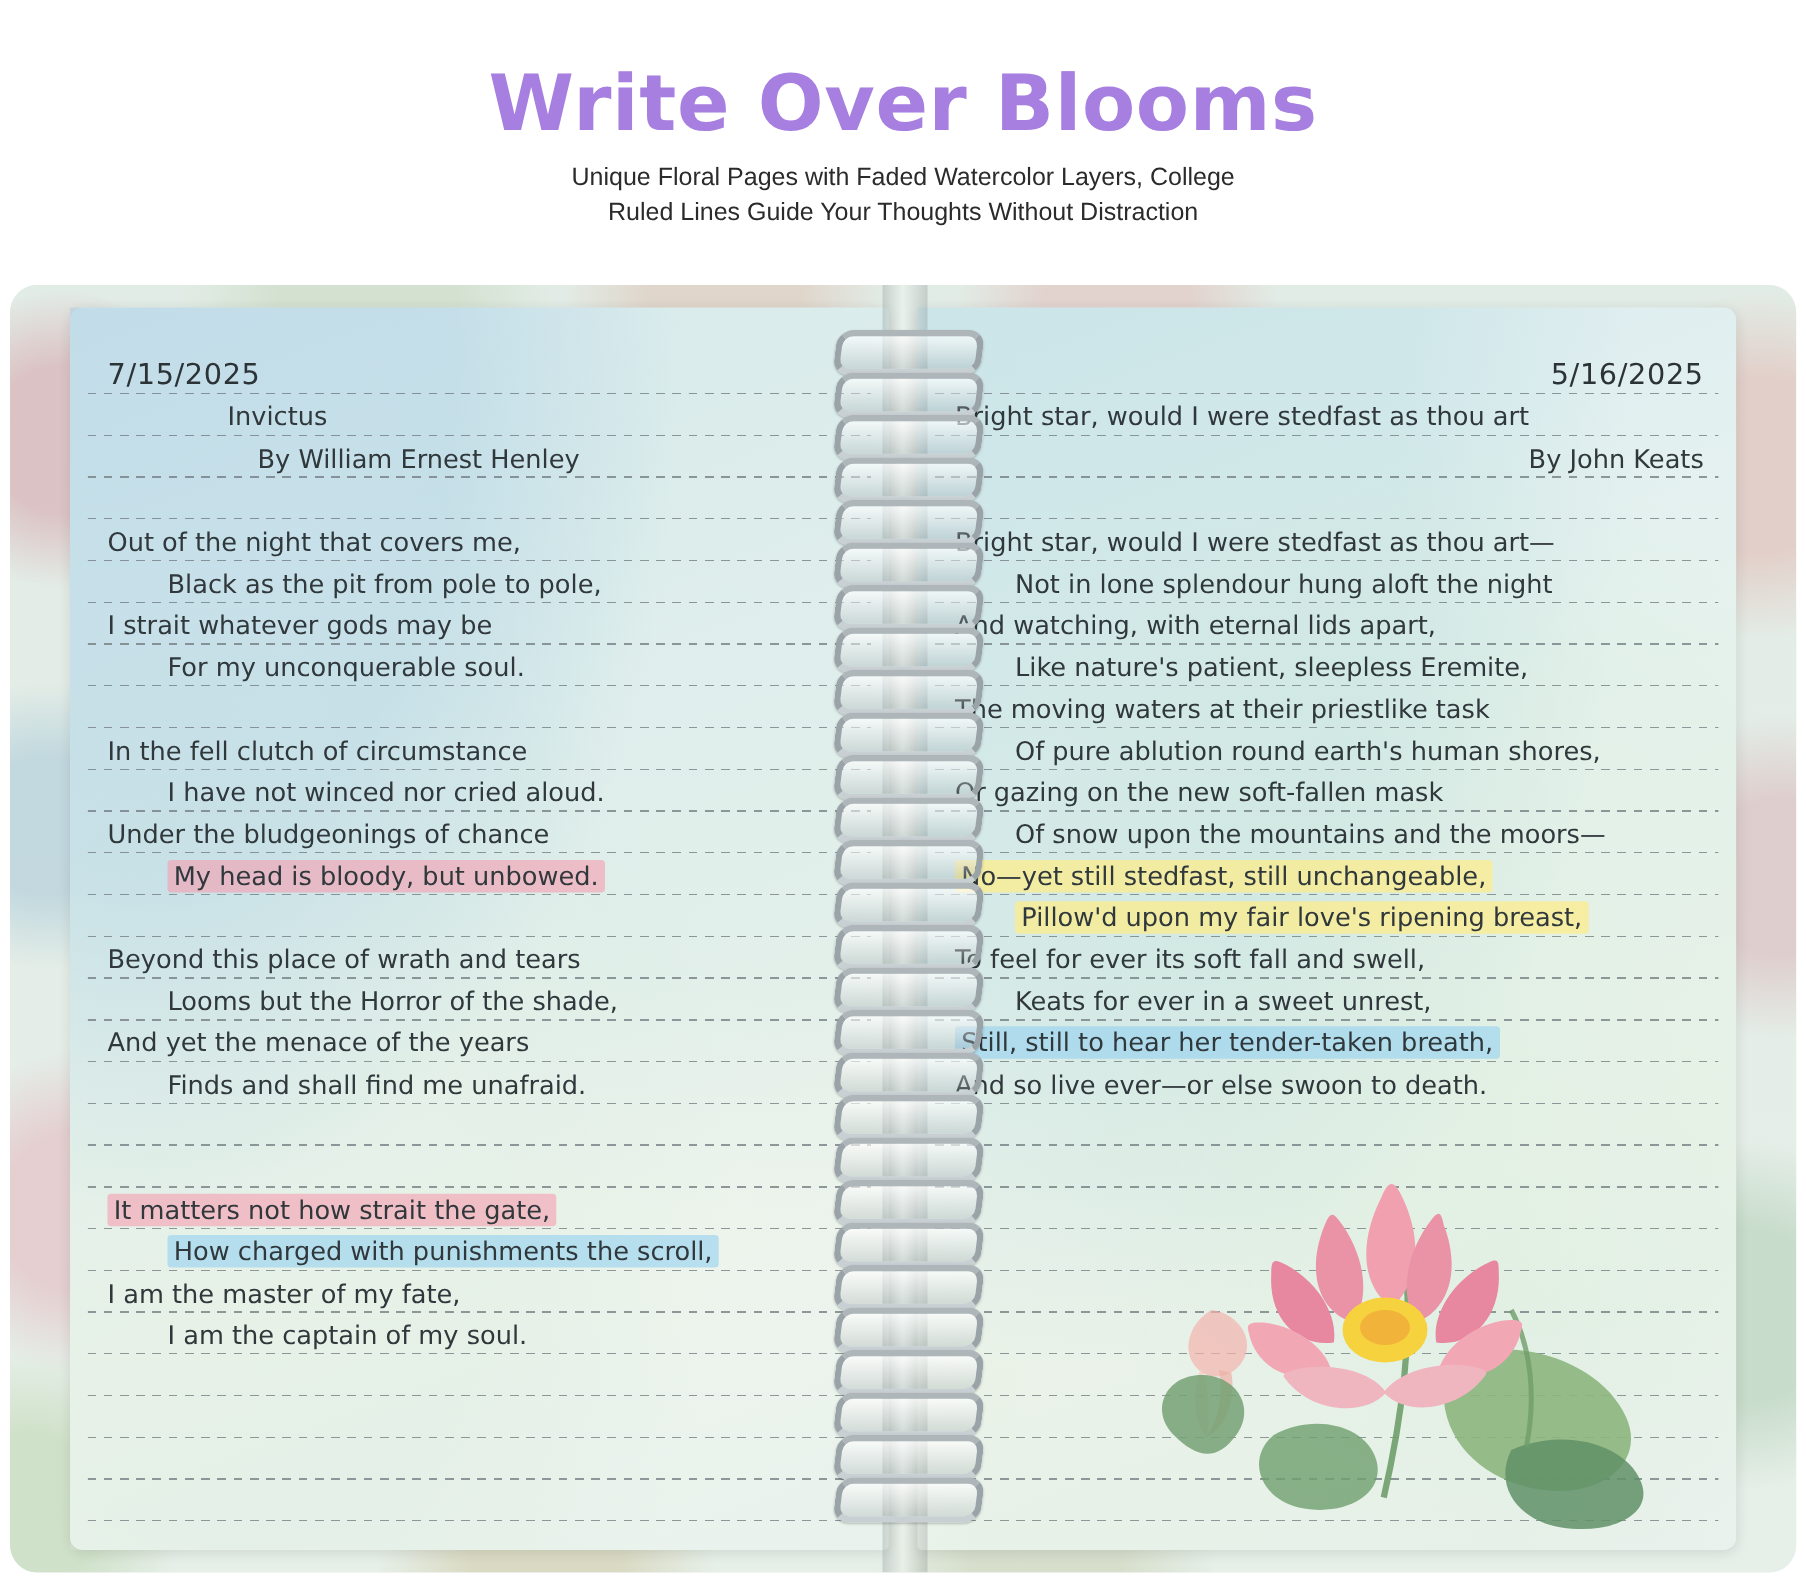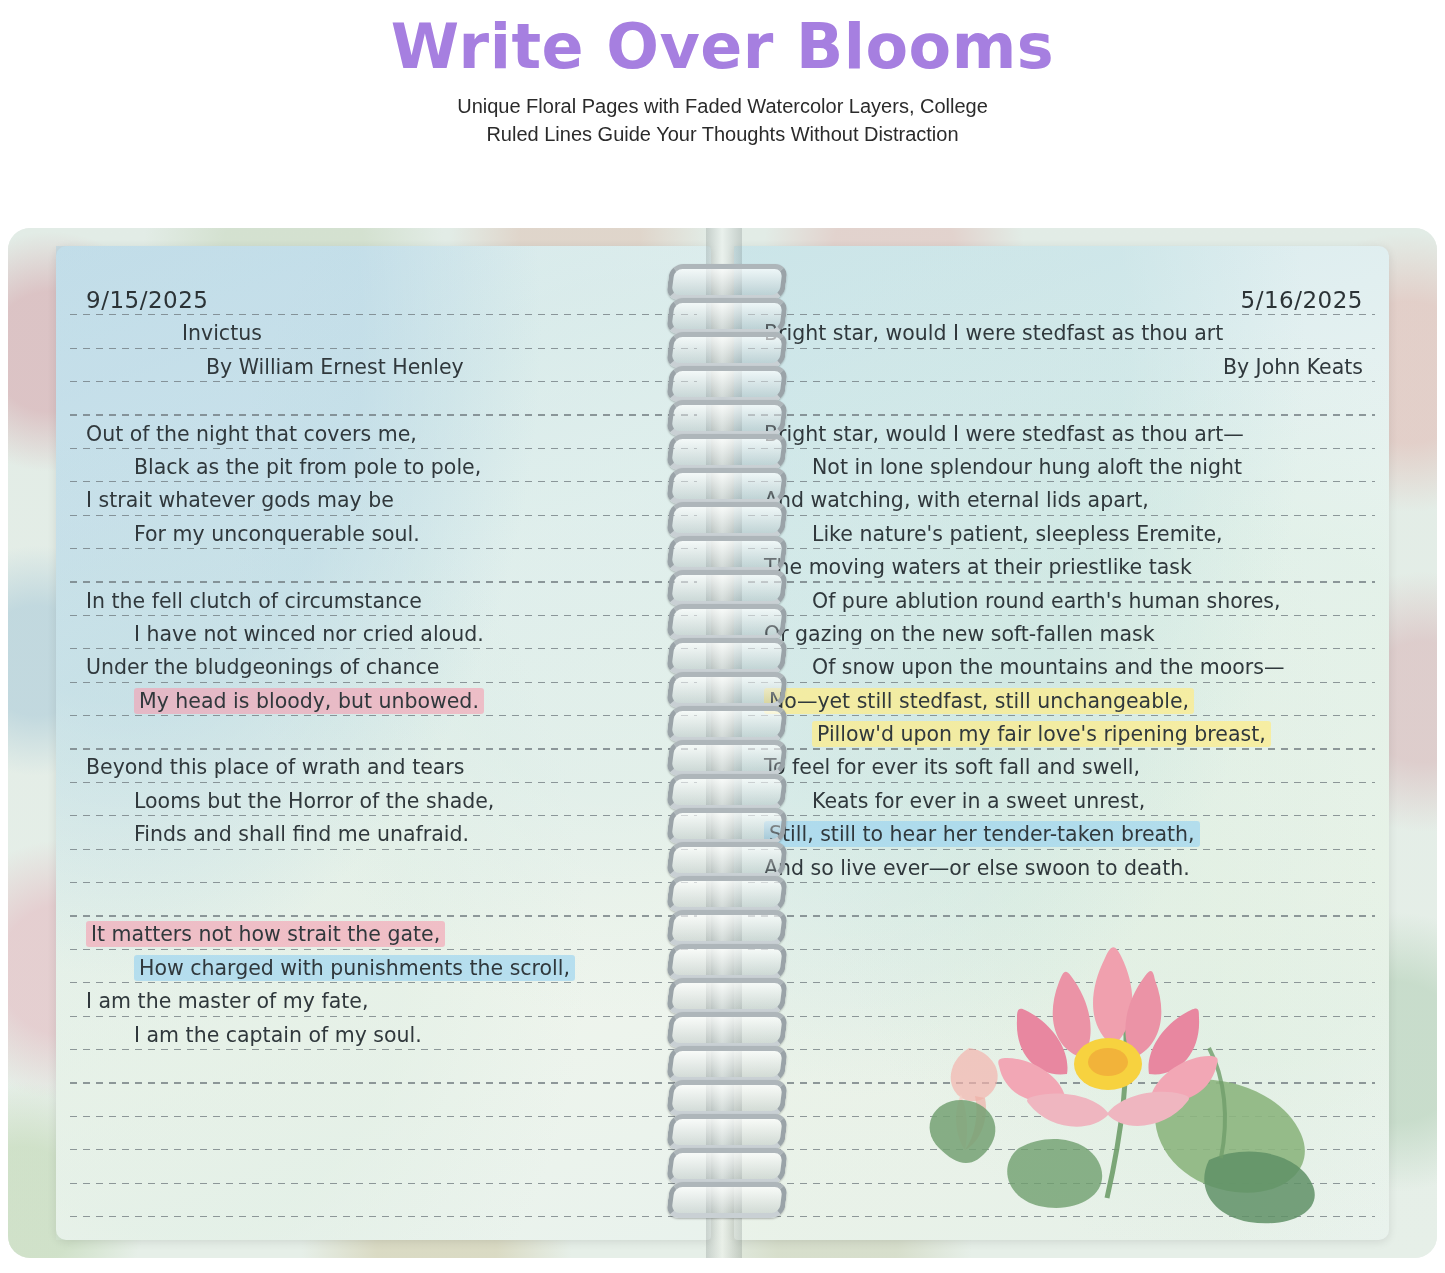--- a/index.html
+++ b/index.html
@@ -12,20 +12,21 @@
     height: 1273px;
     font-family: "Liberation Sans", sans-serif;
     overflow: hidden;
     position: relative;
   }
 
   
   .header {
     text-align: center;
     padding-top: 14px;
+    margin-top: 36px;
   }
   .headline {
     font-family: "DejaVu Sans", sans-serif;
     font-weight: bold;
     font-size: 62px;
     letter-spacing: 0.5px;
     color: #a67fe0;
     line-height: 1.05;
     margin: 0;
   }
@@ -195,37 +196,38 @@
 </div>
 
 <div class="notebook-wrap">
   <div class="notebook">
     <div class="floral-bg"></div>
 
     <div class="page page-left">
       <div class="wash-left"></div>
       <div class="rules"></div>
       <div class="text-layer">
-        <div class="ln date">9/15/2025</div>
+        <div class="ln date">7/15/2025</div>
         <div class="ln ind2">Invictus</div>
         <div class="ln ind2" style="padding-left:120px">By William Ernest Henley</div>
         <div class="ln"></div>
         <div id="left-lines">
             <div class="ln"><span>Out of the night that covers me,</span></div>
             <div class="ln ind1"><span>Black as the pit from pole to pole,</span></div>
             <div class="ln"><span>I strait whatever gods may be</span></div>
             <div class="ln ind1"><span>For my unconquerable soul.</span></div>
             <div class="ln"></div>
             <div class="ln"><span>In the fell clutch of circumstance</span></div>
             <div class="ln ind1"><span>I have not winced nor cried aloud.</span></div>
             <div class="ln"><span>Under the bludgeonings of chance</span></div>
             <div class="ln ind1"><span class="hl hl-pink">My head is bloody, but unbowed.</span></div>
             <div class="ln"></div>
             <div class="ln"><span>Beyond this place of wrath and tears</span></div>
             <div class="ln ind1"><span>Looms but the Horror of the shade,</span></div>
+            <div class="ln"><span>And yet the menace of the years</span></div>
             <div class="ln ind1"><span>Finds and shall find me unafraid.</span></div>
             <div class="ln"></div>
             <div class="ln"></div>
             <div class="ln"><span class="hl hl-pink">It matters not how strait the gate,</span></div>
             <div class="ln ind1"><span class="hl hl-blue">How charged with punishments the scroll,</span></div>
             <div class="ln"><span>I am the master of my fate,</span></div>
             <div class="ln ind1"><span>I am the captain of my soul.</span></div>
           </div>
       </div>
     </div>

